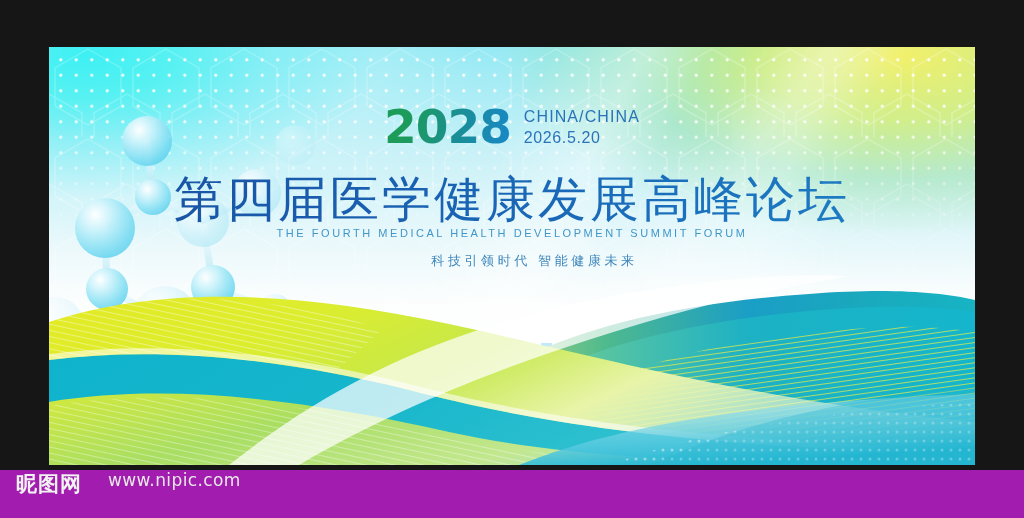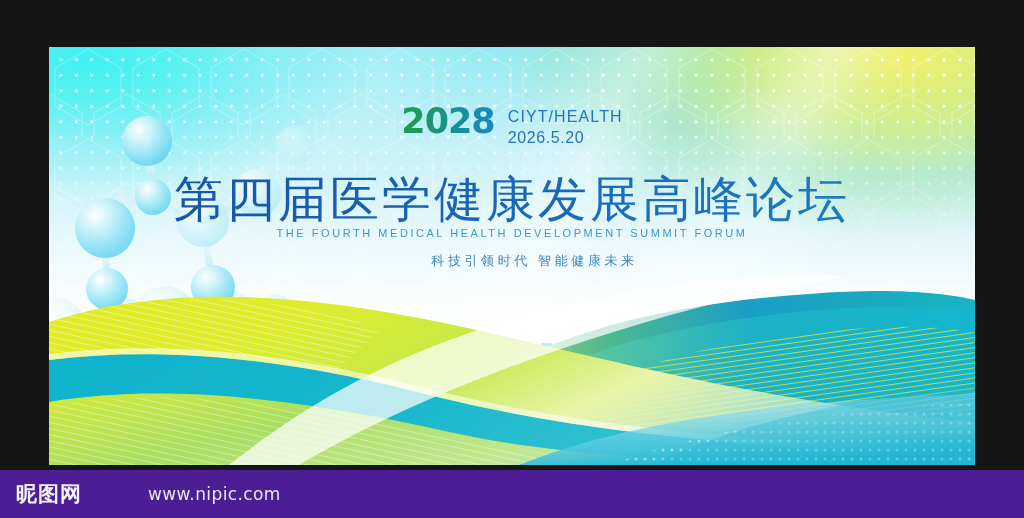--- a/index.html
+++ b/index.html
@@ -61,21 +61,21 @@
 
   
   .content{ position:absolute; left:0; right:0; top:0; text-align:center; }
 
   .row-year{
     position:absolute; left:0; right:0; top:57px;
     display:flex; justify-content:center; align-items:flex-start; gap:13px;
   }
   .year{
     font-family:"DejaVu Sans", sans-serif;
-    font-size:35px; font-weight:700; line-height:.95;
+    font-size:47px; font-weight:700; line-height:.95;
     letter-spacing:-1px;
     background:linear-gradient(100deg,#1d9e53 0%,#1c9a5f 24%,#1a8f93 56%,#1887c9 100%);
     -webkit-background-clip:text; background-clip:text;
     color:transparent; -webkit-text-fill-color:transparent;
     padding-top:1px;
   }
   .year-meta{ text-align:left; padding-top:2px; }
   .year-meta .m1{
     font-size:16px; color:#2a73b8; letter-spacing:1.1px; line-height:1.34;
     font-family:"Liberation Sans", sans-serif; font-weight:400;
@@ -104,22 +104,22 @@
 
   .tagline{
     position:absolute; left:0; right:0; top:205px;
     font-size:13px; color:#3f86bb; letter-spacing:3.6px;
     font-weight:400; white-space:nowrap;padding-left:45px;
   }
 
   
   #watermark-bar{
     position:absolute; left:0; right:0; bottom:0; height:48px;
-    background:#4c1d95;
-    display:flex; align-items:center;gap:40px;
+    background:#a21caf;
+    display:flex; align-items:flex-start;
   }
   .wm-logo{
     margin-left:16px;
     font-family:"DejaVu Sans", sans-serif;
     font-size:21px; font-weight:700; color:#f2f2f2; letter-spacing:1px;
   }
   .wm-url{
     margin-left:26px;
     font-family:"DejaVu Sans", sans-serif;
     font-size:17px; color:#e8e8e8; letter-spacing:.4px;
@@ -370,21 +370,21 @@
     </g>
 
     <path d="M600 215 C700 170 800 148 926 138 L926 215 Z" fill="#2bb8d2" opacity=".35"></path>
   </svg>
 
   <div class="content">
 
     <div class="row-year">
       <div class="year">2028</div>
       <div class="year-meta">
-        <div class="m1">CIYT/HEALTH</div>
+        <div class="m1">CHINA/CHINA</div>
         <div class="m2">2026.5.20</div>
       </div>
     </div>
 
     <div class="main-title">第四届医学健康发展高峰论坛</div>
     <div class="sub-en">THE FOURTH MEDICAL HEALTH DEVELOPMENT SUMMIT FORUM</div>
     <div class="tagline">科技引领时代  智能健康未来</div>
 
   </div>
 </div>

